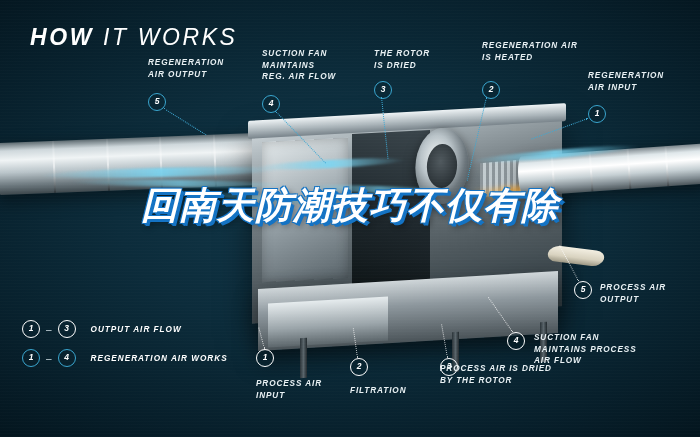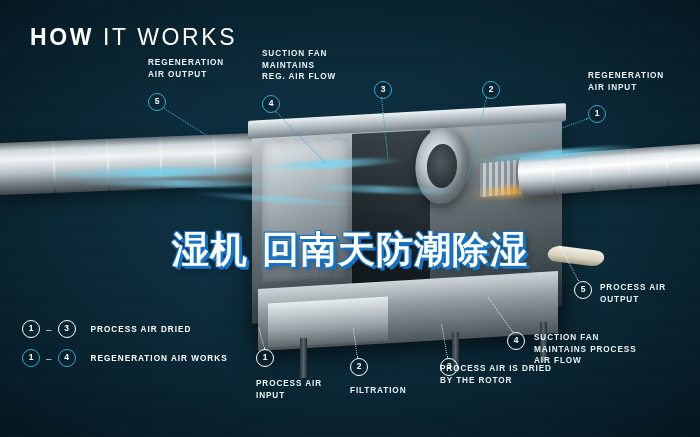--- a/index.html
+++ b/index.html
@@ -5,20 +5,21 @@
   html,body{margin:0;padding:0;}
   body{
     width:700px;height:437px;overflow:hidden;
     font-family:"Liberation Sans","DejaVu Sans",sans-serif;
     background:#07232f;
   }
   #stage{
     position:relative;width:700px;height:437px;overflow:hidden;
     background:
       radial-gradient(ellipse 520px 300px at 50% 48%, #12394b 0%, #0c2c3b 45%, #071f2b 78%, #04161f 100%);
+    font-style: italic;
   }
   
   .art{position:absolute;pointer-events:none;}
   .duct-left{
     left:-6px;top:138px;width:268px;height:52px;
     background:linear-gradient(180deg,#5d6a70 0%,#cfd8dc 16%,#f0f4f5 34%,#b9c4c9 58%,#6e7a80 82%,#3d474c 100%);
     border-radius:6px/26px;
     transform:rotate(-2.2deg);
     box-shadow:0 6px 18px rgba(0,0,0,.45);
   }
@@ -212,23 +213,27 @@
 AIR OUTPUT</div>
   <div class="num blue" style="left:148px;top:93px;">5</div>
   <div class="lead blue" style="left:164px;top:108px;width:50px;transform:rotate(32deg);"></div>
 
   <div class="callout" style="left:262px;top:48px;">SUCTION FAN
 MAINTAINS
 REG. AIR FLOW</div>
   <div class="num blue" style="left:262px;top:95px;">4</div>
   <div class="lead blue" style="left:276px;top:111px;width:72px;transform:rotate(46deg);"></div>
 
+  <div class="callout" style="left:374px;top:48px;">THE ROTOR
+IS DRIED</div>
   <div class="num blue" style="left:374px;top:81px;">3</div>
   <div class="lead blue" style="left:382px;top:97px;width:62px;transform:rotate(84deg);"></div>
 
+  <div class="callout" style="left:482px;top:40px;">REGENERATION AIR
+IS HEATED</div>
   <div class="num blue" style="left:482px;top:81px;">2</div>
   <div class="lead blue" style="left:487px;top:97px;width:86px;transform:rotate(103deg);"></div>
 
   <div class="callout" style="left:588px;top:70px;">REGENERATION
 AIR INPUT</div>
   <div class="num blue" style="left:588px;top:105px;">1</div>
   <div class="lead blue" style="left:588px;top:119px;width:60px;transform:rotate(160deg);"></div>
 
   <div class="num" style="left:574px;top:281px;">5</div>
   <div class="callout" style="left:600px;top:282px;">PROCESS AIR
@@ -252,24 +257,24 @@
 
   <div class="num" style="left:440px;top:358px;">3</div>
   <div class="callout" style="left:440px;top:363px;">PROCESS AIR IS DRIED
 BY THE ROTOR</div>
   <div class="lead" style="left:447px;top:358px;width:34px;transform:rotate(-100deg);"></div>
 
   <div class="legend-row proc" style="left:22px;top:320px;">
     <span class="lnum">1</span>
     <span class="dash">–</span>
     <span class="lnum">3</span>
-    <span class="legend-label">PROCESS AIR DRIED</span>
+    <span class="legend-label">OUTPUT AIR FLOW</span>
   </div>
   <div class="legend-row reg" style="left:22px;top:349px;">
     <span class="lnum">1</span>
     <span class="dash">–</span>
     <span class="lnum">4</span>
     <span class="legend-label">REGENERATION AIR WORKS</span>
   </div>
 
-  <div class="cn l2">湿机 回南天防潮除湿</div>
+  <div class="cn l1">回南天防潮技巧不仅有除</div>
 
 </div>
 
 </body></html>

